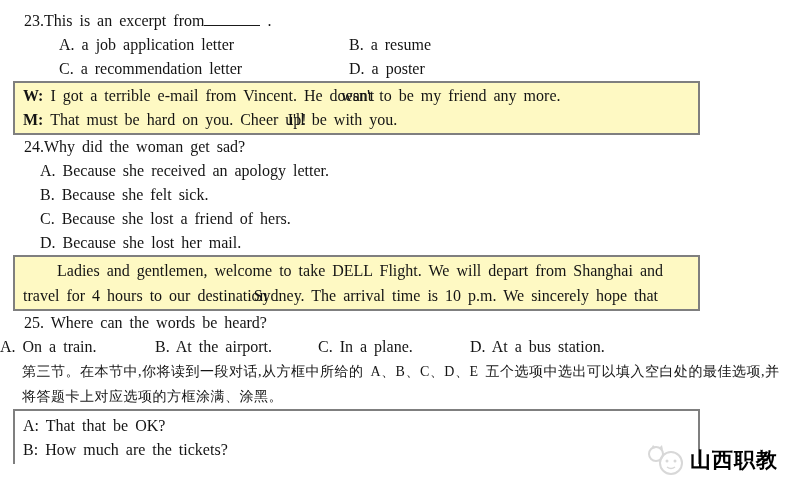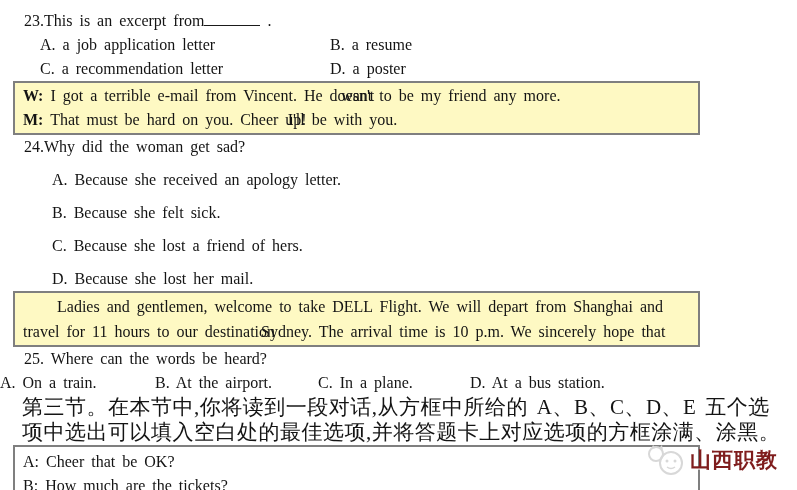--- a/index.html
+++ b/index.html
@@ -9,23 +9,23 @@
     background: #ffffff;
     color: #141414;
     font-family: "Liberation Serif", "DejaVu Serif", serif;
     font-size: 16px;
     overflow: hidden;
     position: relative;
     word-spacing: 3px;
   }
   .qline { padding-left: 24px; line-height: 24px; white-space: nowrap; }
   .first { padding-top: 9px; }
-  .opt-row { display: flex; padding-left: 40px; line-height: 24px; white-space: nowrap; }
+  .opt-row { display: flex; padding-left: 59px; line-height: 24px; white-space: nowrap; }
   .opt-row .col1 { width: 290px; }
-  .opt-line { padding-left: 52px; line-height: 24px; white-space: nowrap; margin-top: 9px; }
+  .opt-line { padding-left: 40px; line-height: 24px; white-space: nowrap; }
   .blank { display: inline-block; width: 56px; height: 13px; border-bottom: 1px solid #1a1a1a; }
   .box {
     margin-left: 13px;
     width: 687px;
     border: 2px solid #7f7f7f;
     padding: 1px 0 1px 8px;
     background: #fef9c3;
   }
   .box .bline { line-height: 24px; white-space: nowrap; }
   .speaker { font-weight: bold; }
@@ -36,42 +36,42 @@
   .ann { width: 716px; }
   .ann .bline { line-height: 25px; }
   .indent { text-indent: 34px; }
   .inline-opts { line-height: 24px; white-space: nowrap; }
   .inline-opts .io { display: inline-block; }
   .io-a { width: 155px; }
   .io-b { width: 163px; }
   .io-c { width: 152px; }
   .cn {
     padding-left: 22px; padding-right: 12px;
-    font-size: 21px; line-height: 25px;
+    font-size: 14px; line-height: 25px;
     letter-spacing: 0.5px;
   }
   .box-bottom {
     margin-left: 13px;
     width: 687px;
     height: 55px;
     border: 2px solid #7f7f7f;
     border-bottom: none;
     padding: 3px 0 0 8px;
   }
   .box-bottom .bline { line-height: 24px; white-space: nowrap; }
   .watermark {
     position: absolute;
     left: 645px; top: 443px;
     display: flex; align-items: center; gap: 3px;
     pointer-events: none;
   }
   .wm-text {
     font-size: 21px;
     font-weight: bold;
-    color: #7f1d1d;
+    color: #000000;
     letter-spacing: 1px;
     text-shadow: 1px 1px 0 #ffffff;
     font-family: Liberation Sans, sans-serif;
   }
 </style>
 </head>
 <body>
 
 <div class="qline first"><span>23.This is an excerpt from</span><span class="blank"></span> <span>.</span></div>
 
@@ -102,36 +102,36 @@
 <div class="qline">24.Why did the woman get sad?</div>
 <div class="opt-line"><span>A.</span> <span>Because she received an apology letter.</span></div>
 <div class="opt-line"><span>B.</span> <span>Because she felt sick.</span></div>
 <div class="opt-line"><span>C.</span> <span>Because she lost a friend of hers.</span></div>
 <div class="opt-line"><span>D.</span> <span>Because she lost her mail.</span></div>
 
 <div class="box">
   <div class="ann">
     <div class="bline indent">Ladies and gentlemen, welcome to take DELL Flight. We will depart from Shanghai and</div>
     <div class="bline">
-      <span>travel for 11 hours to our</span>
+      <span>travel for 4 hours to our</span>
       <span>destination</span><span class="ovl-b ovl-syd">Sydney.</span>
       <span>The arrival time is 10 p.m. We sincerely hope that</span>
     </div>
   </div>
 </div>
 
 <div class="qline">25. Where can the words be heard?</div>
 <div class="inline-opts">
   <span class="io io-a"><span>A.</span> <span>On a train.</span></span><span class="io io-b"><span>B.</span> <span>At the airport.</span></span><span class="io io-c"><span>C.</span> <span>In a plane.</span></span><span class="io"><span>D.</span> <span>At a bus station.</span></span>
 </div>
 
 <div class="cn">第三节。在本节中,你将读到一段对话,从方框中所给的 A、B、C、D、E 五个选项中选出可以填入空白处的最佳选项,并将答题卡上对应选项的方框涂满、涂黑。</div>
 
 <div class="box-bottom">
-  <div class="bline"><span>A:</span> <span>Cheer that be OK?</span></div>
+  <div class="bline"><span>A:</span> <span>That that be OK?</span></div>
   <div class="bline"><span>B:</span> <span>How much are the tickets?</span></div>
 </div>
 
 <div class="watermark">
   <svg width="42" height="34" viewBox="0 0 42 34">
     <circle cx="11" cy="11" r="7" fill="none" stroke="#d8d8d8" stroke-width="2"></circle>
     <path d="M6 6 L8 2 L11 5 Z" fill="#d8d8d8"></path>
     <path d="M14 5 L17 2 L18 7 Z" fill="#d8d8d8"></path>
     <circle cx="26" cy="20" r="11" fill="none" stroke="#d8d8d8" stroke-width="2"></circle>
     <circle cx="22" cy="18" r="1.5" fill="#d8d8d8"></circle>

